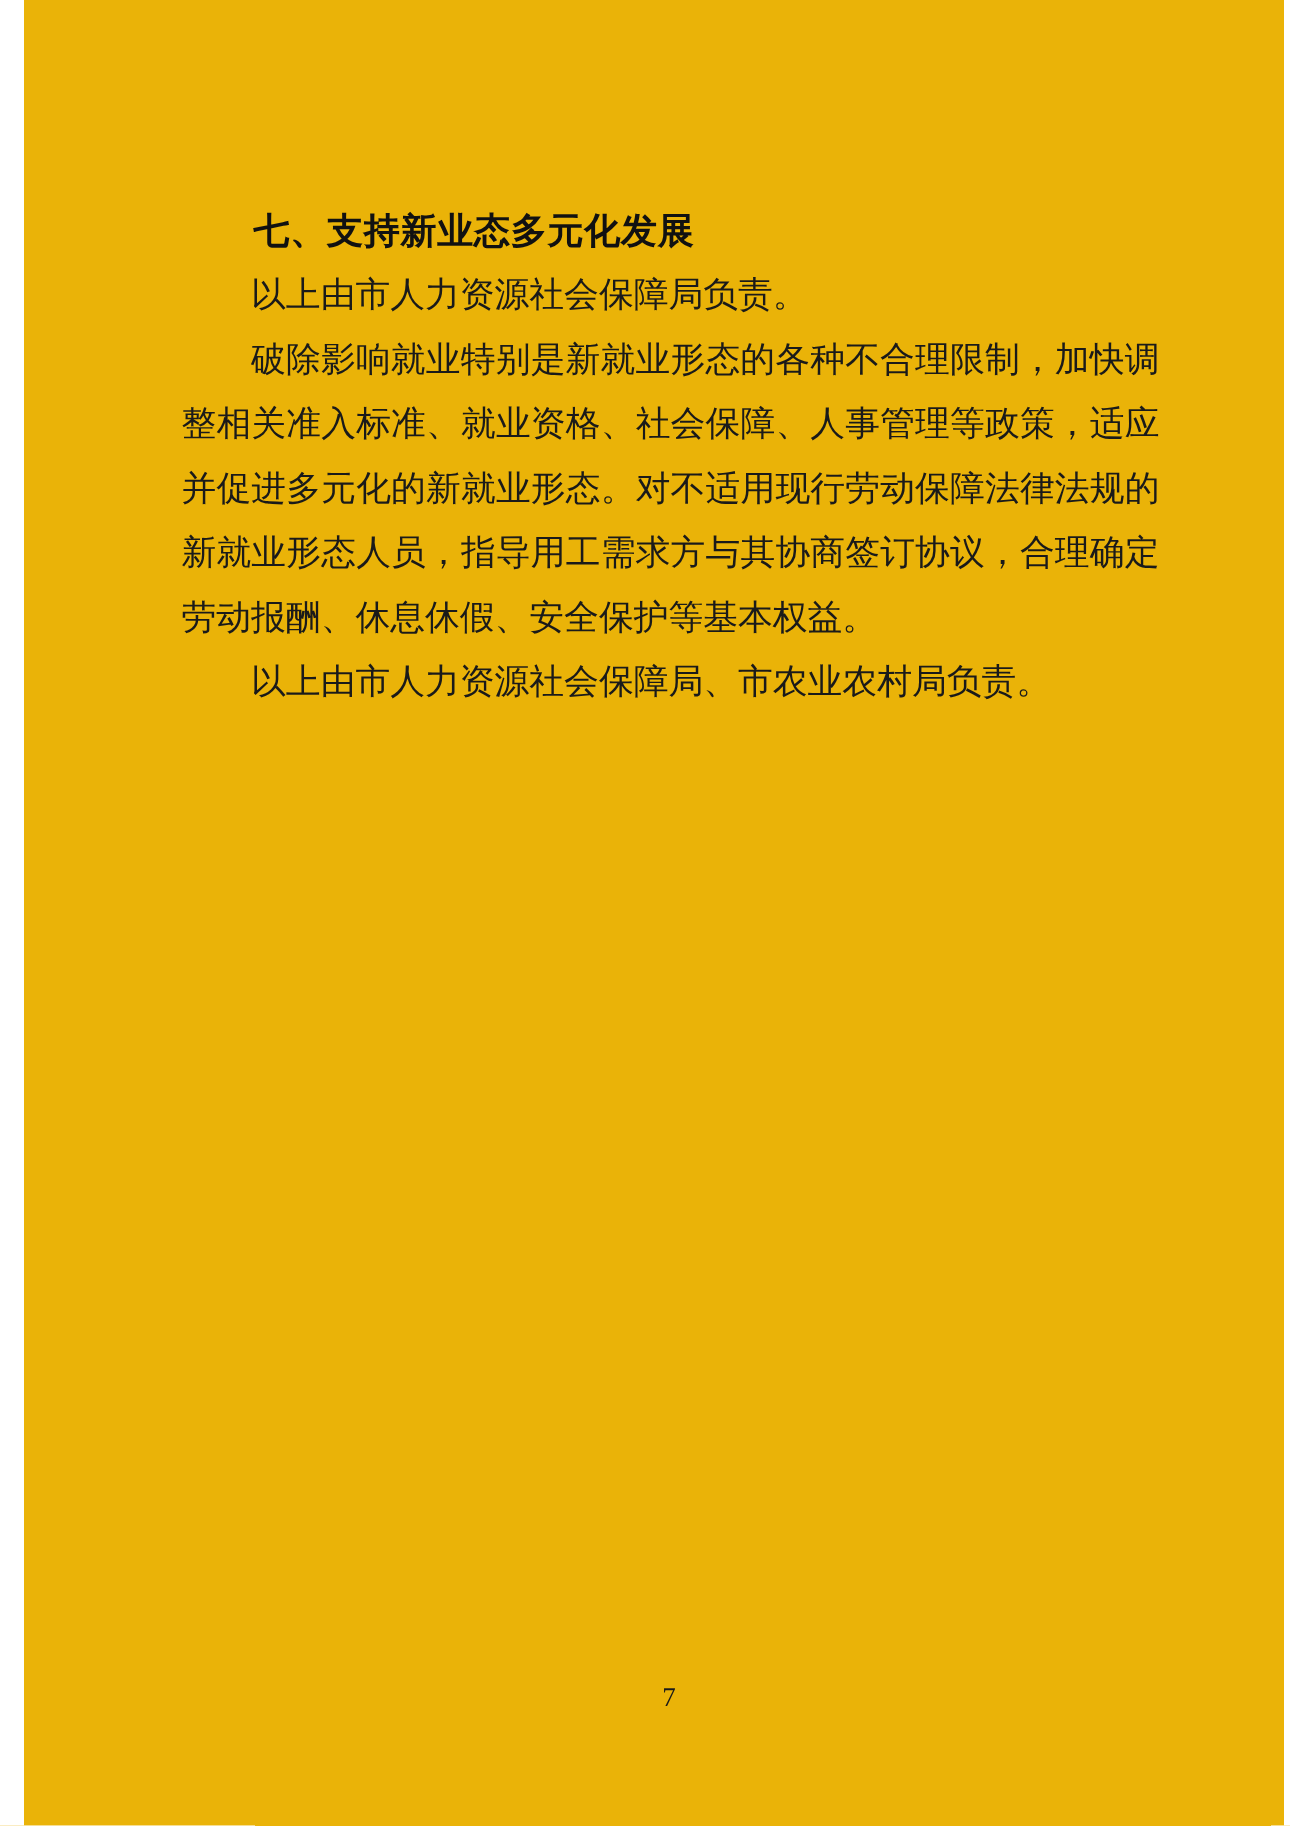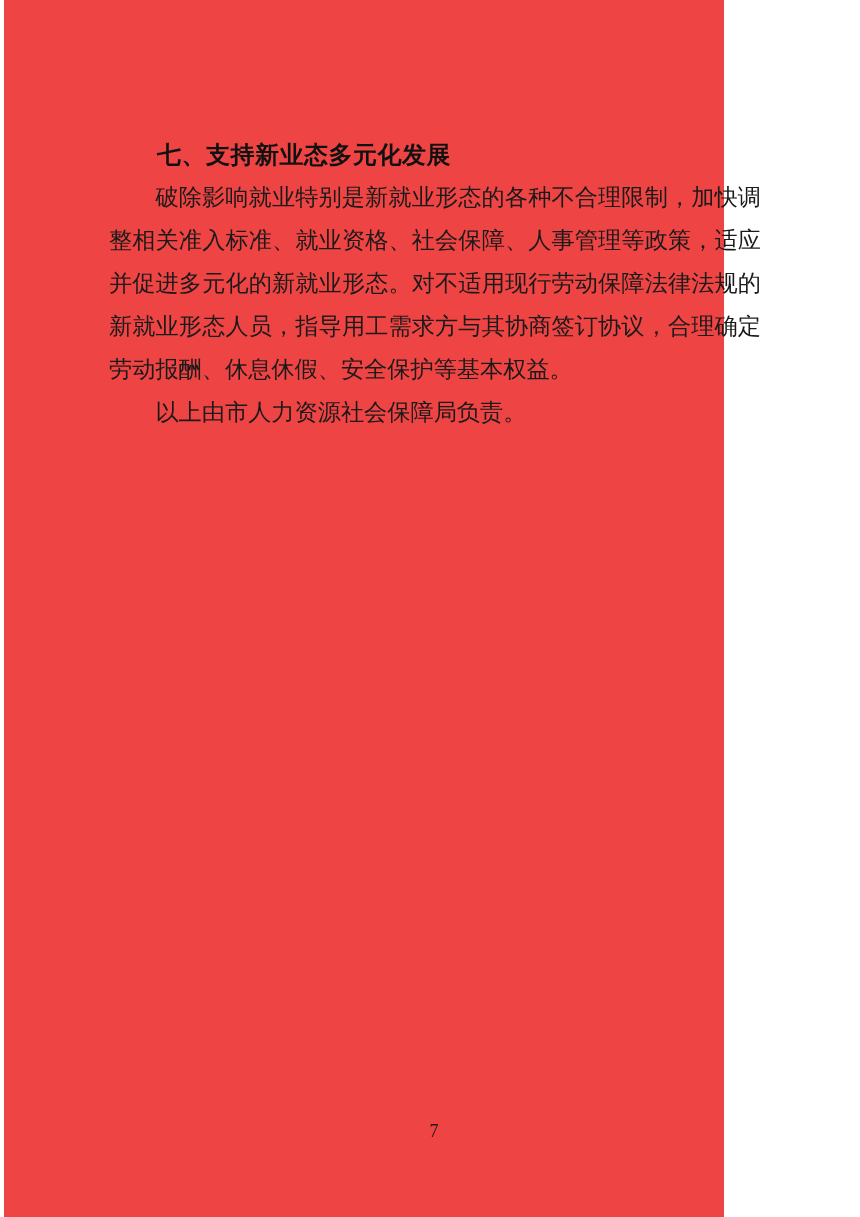--- a/index.html
+++ b/index.html
@@ -11,24 +11,24 @@
     width: 860px;
     height: 1217px;
     position: relative;
     overflow: hidden;
     color: #1a1a1a;
     font-family: "Liberation Serif", "DejaVu Serif", serif;
   }
   .page {
     position: absolute;
     top: 0;
-    left: 4px;
-    width: 720px;
+    left: 16px;
+    width: 840px;
     height: 1217px;
-    background: #ef4444;
+    background: #eab308;
   }
   .content {
     position: absolute;
     top: 133px;
     left: 105px;
     width: 652px;
   }
   .heading {
     margin: 0;
     font-family: "Liberation Sans", "DejaVu Sans", sans-serif;
@@ -64,24 +64,25 @@
   }
 </style>
 </head>
 <body>
 
 <div class="page">
   <div class="content">
 
     <section>
       <h2 class="heading">七、支持新业态多元化发展</h2>
+      <p class="para">以上由市人力资源社会保障局负责。</p>
       <p class="para">破除影响就业特别是新就业形态的各种不合理限制，加快调整相关准入标准、就业资格、社会保障、人事管理等政策，适应并促进多元化的新就业形态。对不适用现行劳动保障法律法规的新就业形态人员，指导用工需求方与其协商签订协议，合理确定劳动报酬、休息休假、安全保护等基本权益。</p>
-      <p class="para">以上由市人力资源社会保障局负责。</p>
     </section>
 
     <section>
+      <p class="para">以上由市人力资源社会保障局、市农业农村局负责。</p>
     </section>
 
 
   </div>
 
   <div class="page-number">7</div>
 </div>
 
 </body></html>

